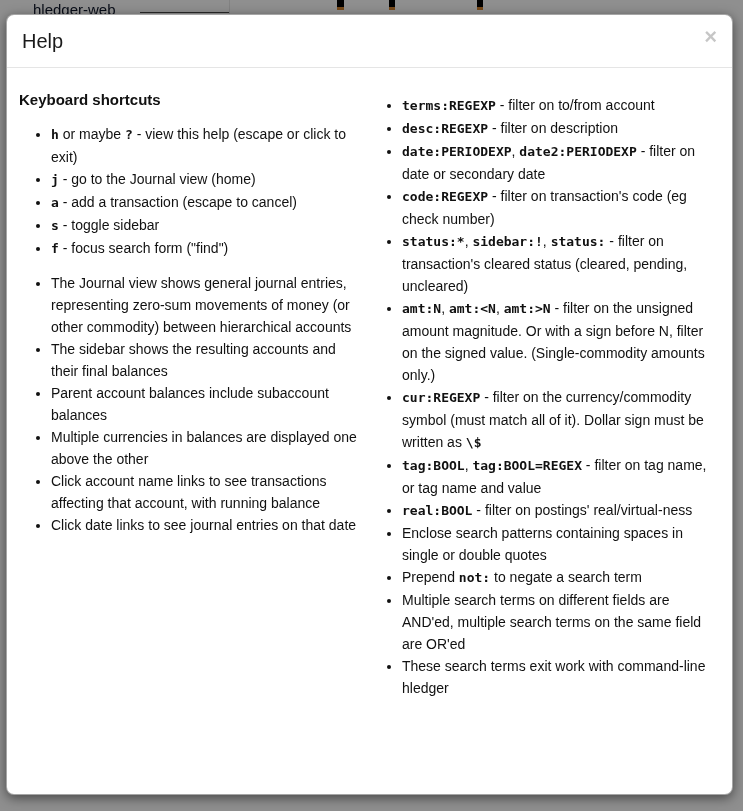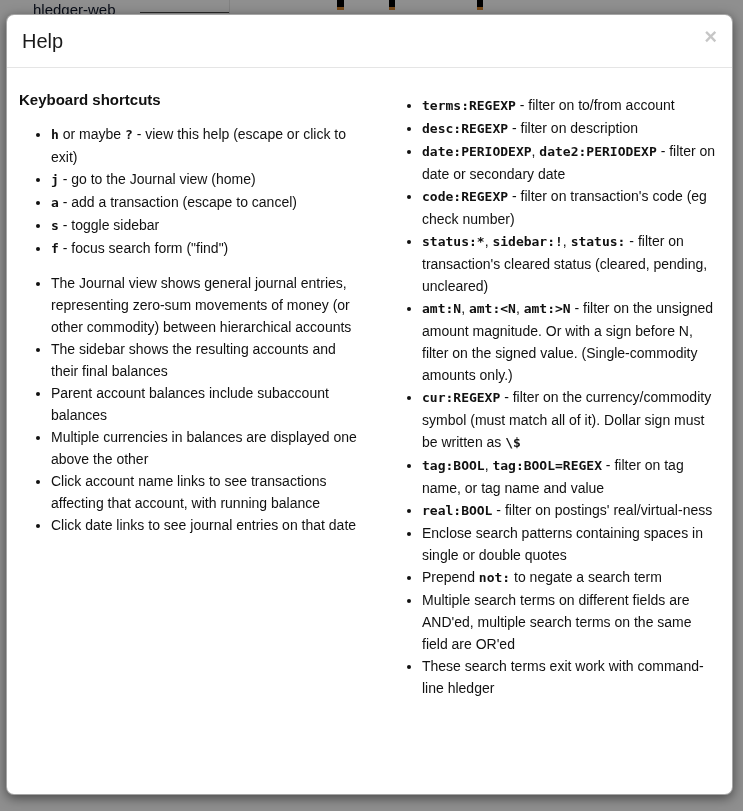--- a/index.html
+++ b/index.html
@@ -38,21 +38,21 @@
   }
   .modal-header { position: relative; padding: 13px 15px; border-bottom: 1px solid #e5e5e5; }
   .modal-title  { font-size: 20px; font-weight: 400; color: #1a1a1a; line-height: 26px; }
   .close-button {
     position: absolute; right: 15px; top: 12px;
     background: none; border: none; cursor: pointer;
     font-family: "Liberation Sans", sans-serif;
     font-size: 22px; font-weight: bold; line-height: 20px;
     color: #000; opacity: 0.22;
   }
-  .modal-body { display: flex; gap: 30px; padding: 14px 15px 14px 12px; }
+  .modal-body { display: flex; gap: 10px; padding: 14px 15px 14px 12px; }
   .col { min-width: 0; }
   .col-left  { flex: 0 0 341px; }
   .col-right { flex: 1; }
 
   .section-heading { font-size: 15px; font-weight: bold; color: #111; line-height: 22px; margin: 16px 0 10px; }
   .col .section-heading:first-child { margin-top: 7px; }
   .section-list { margin: 12px 0 10px; padding-left: 32px; list-style: disc; }
   .section-list li { font-size: 14px; line-height: 22px; color: #111; }
   .section-list code {
     font-family: "DejaVu Sans Mono", "Liberation Mono", monospace;

